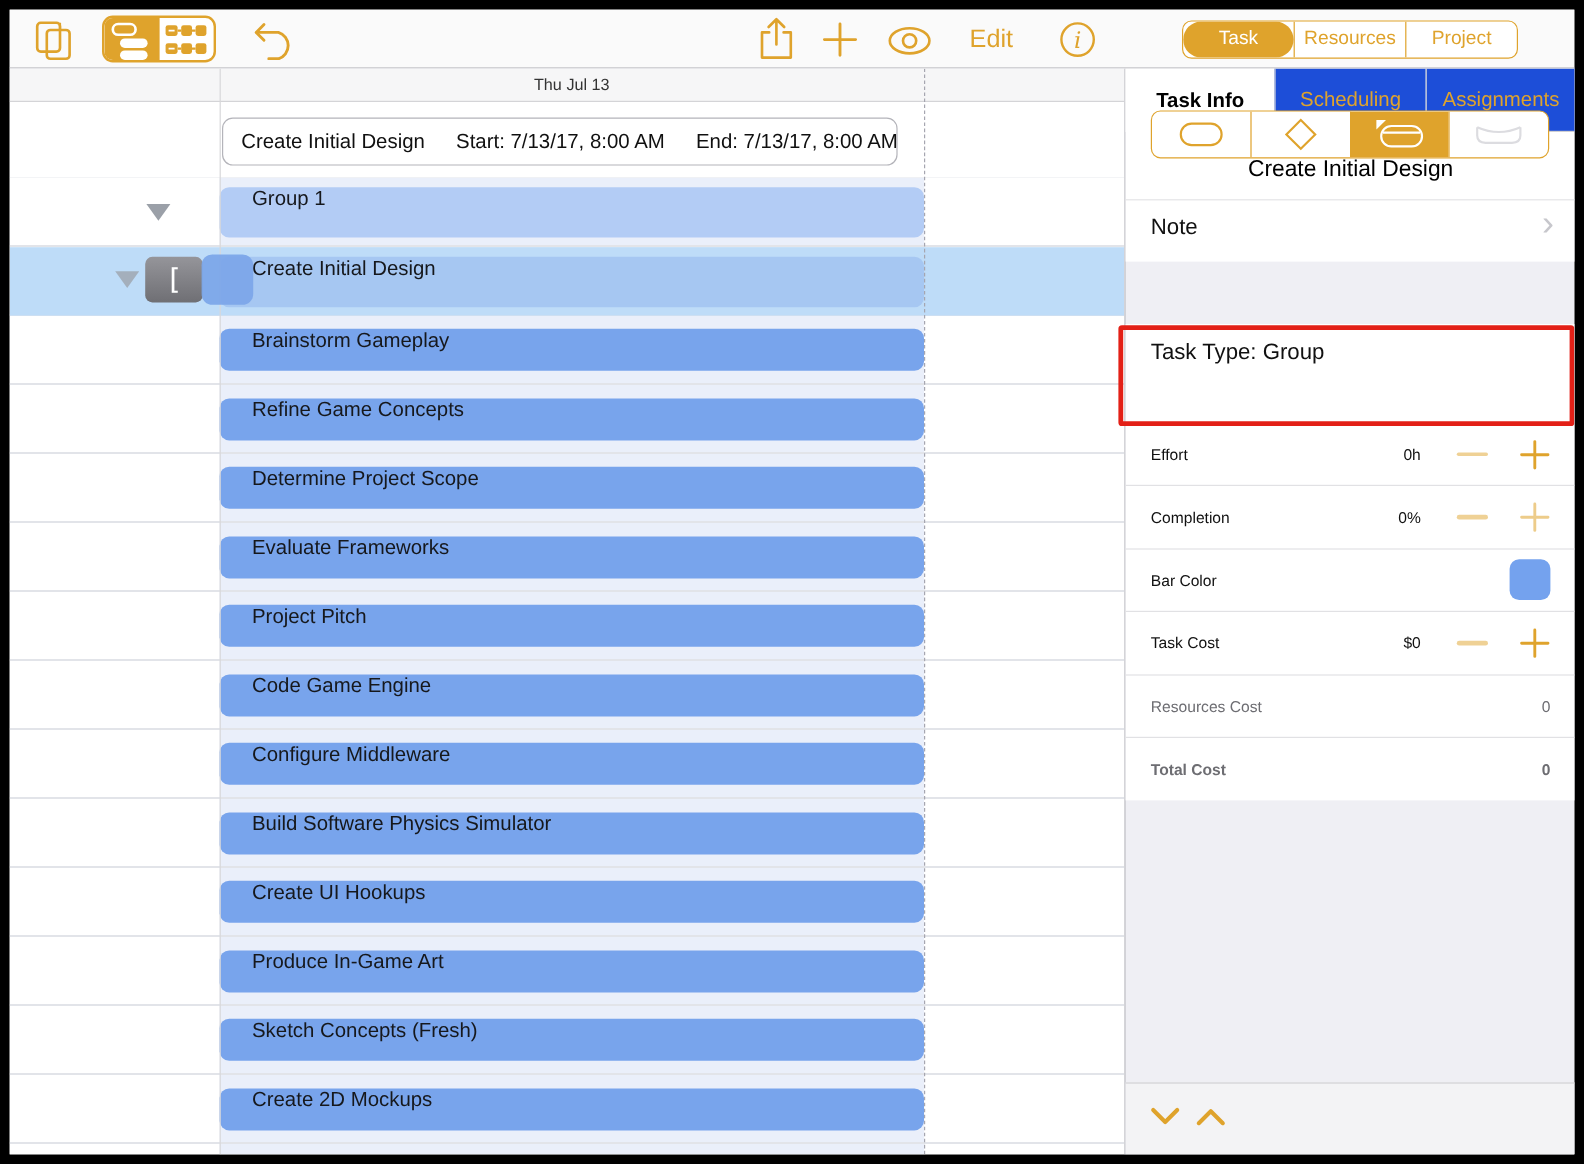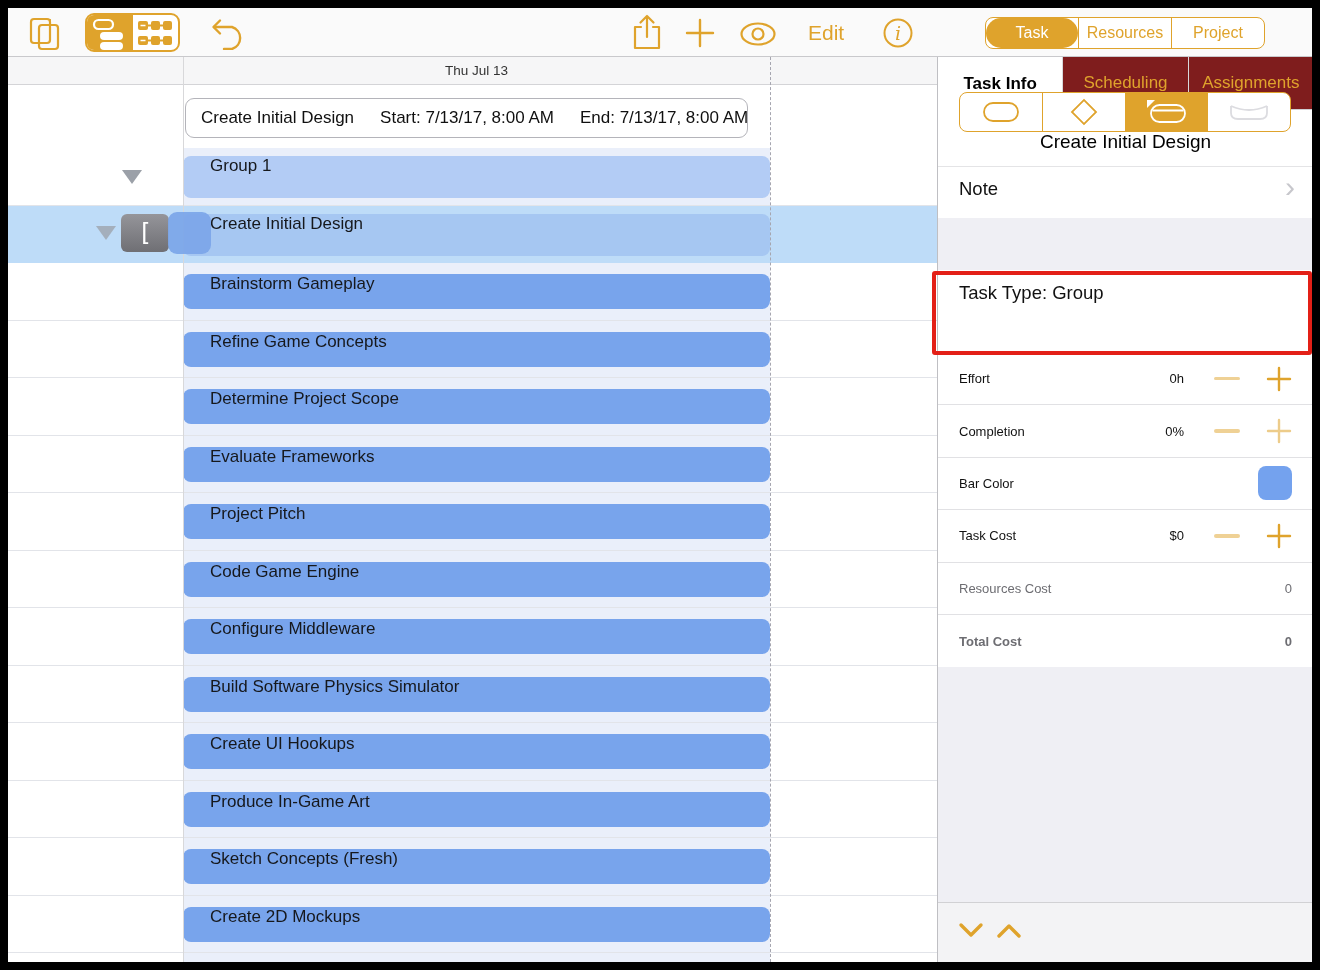--- a/index.html
+++ b/index.html
@@ -36,21 +36,21 @@
   .bar.group { height:42px; background:#b3ccf5; }
   .bar.group.sel { background:#a6c7f2; }
   .dash-line { position:absolute; left:762px; top:0; height:905px; width:0; border-left:1.5px dashed #a6a6b0; z-index:9; }
   .disc-tri { position:absolute; width:0; height:0; border-left:10px solid transparent; border-right:10px solid transparent; border-top:14px solid #9ba0a8; z-index:5; }
   .grab-gray { position:absolute; left:113px; top:205px; width:48px; height:38px; border-radius:6px; background:linear-gradient(#95959a,#6f6f74); color:#fff; font-size:24px; display:flex; align-items:center; justify-content:center; z-index:6; font-family:"DejaVu Sans Mono",monospace; }
   .grab-blue { position:absolute; left:160px; top:203px; width:43px; height:42px; border-radius:9px; background:#7ca6e9; opacity:.95; z-index:6; }
 
   
   .panel { position:absolute; left:929px; top:49px; width:375px; height:905px; background:#efeff4; border-left:1px solid #bfbfc3; z-index:20; }
   .tabbar { position:absolute; left:0; top:0; width:375px; height:53px; display:flex; background:#fff; }
-  .tab { flex:1; display:flex; align-items:center; justify-content:center; font-size:17px; color:#DFA32C; background:#7f1d1d; border-bottom:1px solid #cfcfd2; }
+  .tab { flex:1; display:flex; align-items:center; justify-content:center; font-size:17px; color:#DFA32C; background:#1d4ed8; border-bottom:1px solid #cfcfd2; }
   .tab + .tab { border-left:1px solid #d8d8da; }
   .tab.sel { background:#fff; color:#000; font-weight:bold; border-bottom:none; }
   .head { position:absolute; left:0; top:53px; width:375px; height:108px; background:#fff; }
   .panel-title { padding-top:21px; text-align:center; font-size:19px; color:#000; }
   .note-row { position:absolute; left:0; top:56px; width:375px; height:44px; border-top:1px solid #e4e4e6; display:flex; align-items:center; padding:0 18px 0 21px; font-size:18.5px; }
   .note-chevron { margin-left:auto; color:#c7c7cc; font-size:30px; line-height:1; margin-top:-4px; }
   .tasktype { position:absolute; left:0; top:213px; width:375px; height:83px; background:#fff; }
   .tasktype-label { padding:12px 0 0 21px; font-size:18.5px; color:#111; }
   .type-segs { position:absolute; left:21px; top:35px; width:332px; height:40px; display:flex; border:1.5px solid #DFA32C; border-radius:8px; overflow:hidden; background:#fff; }
   .type-seg { flex:1; display:flex; align-items:center; justify-content:center; border-left:1px solid #DFA32C; }

